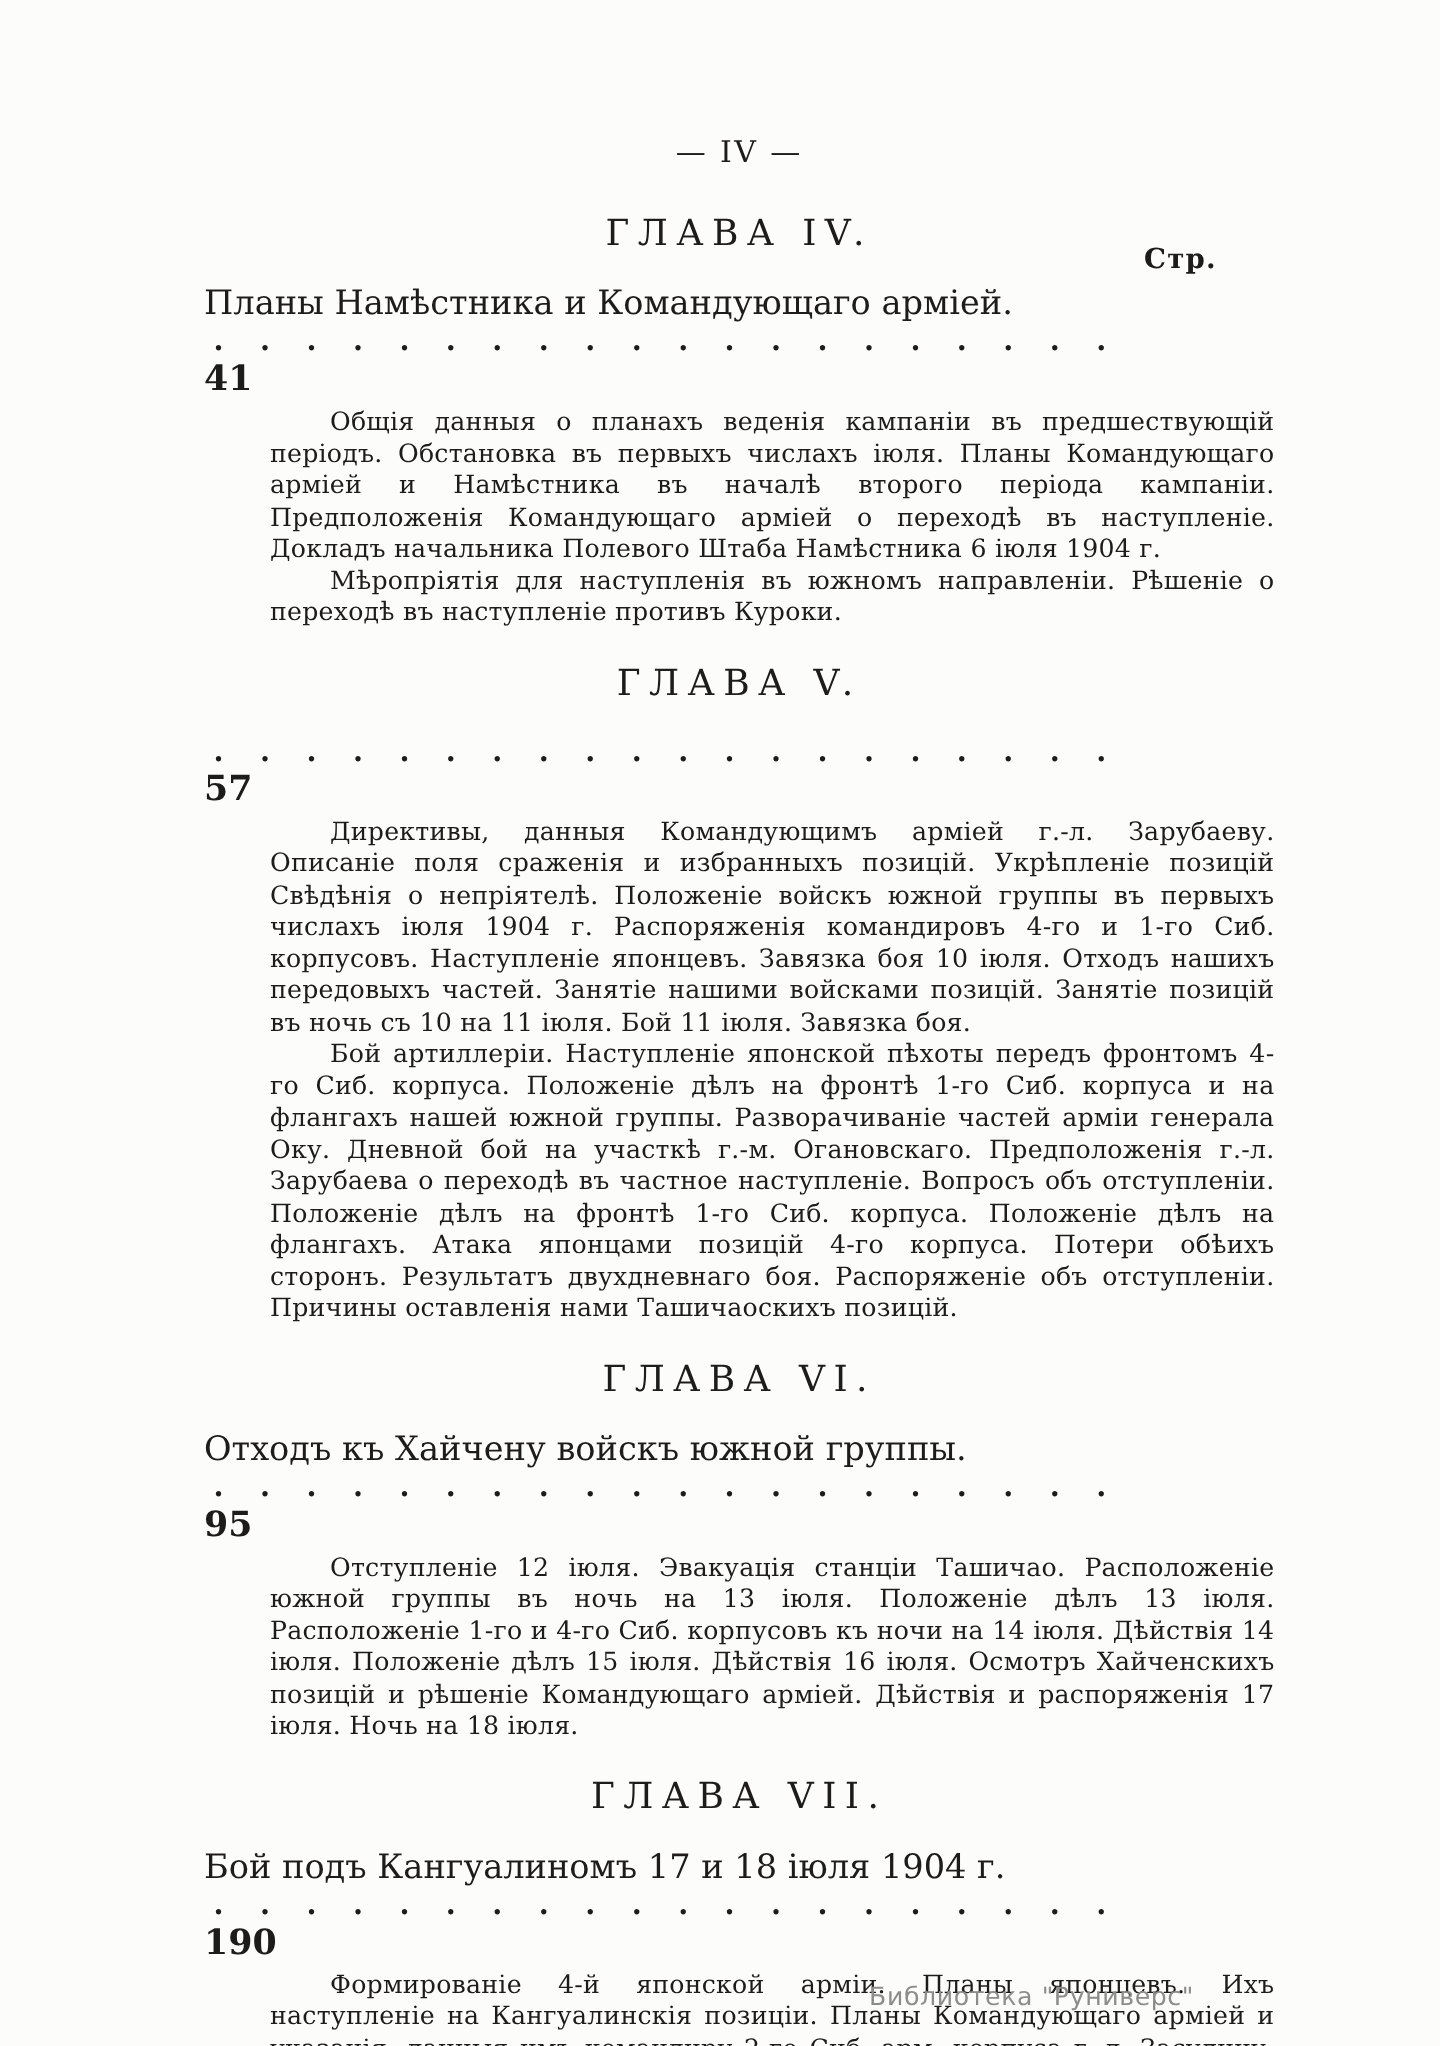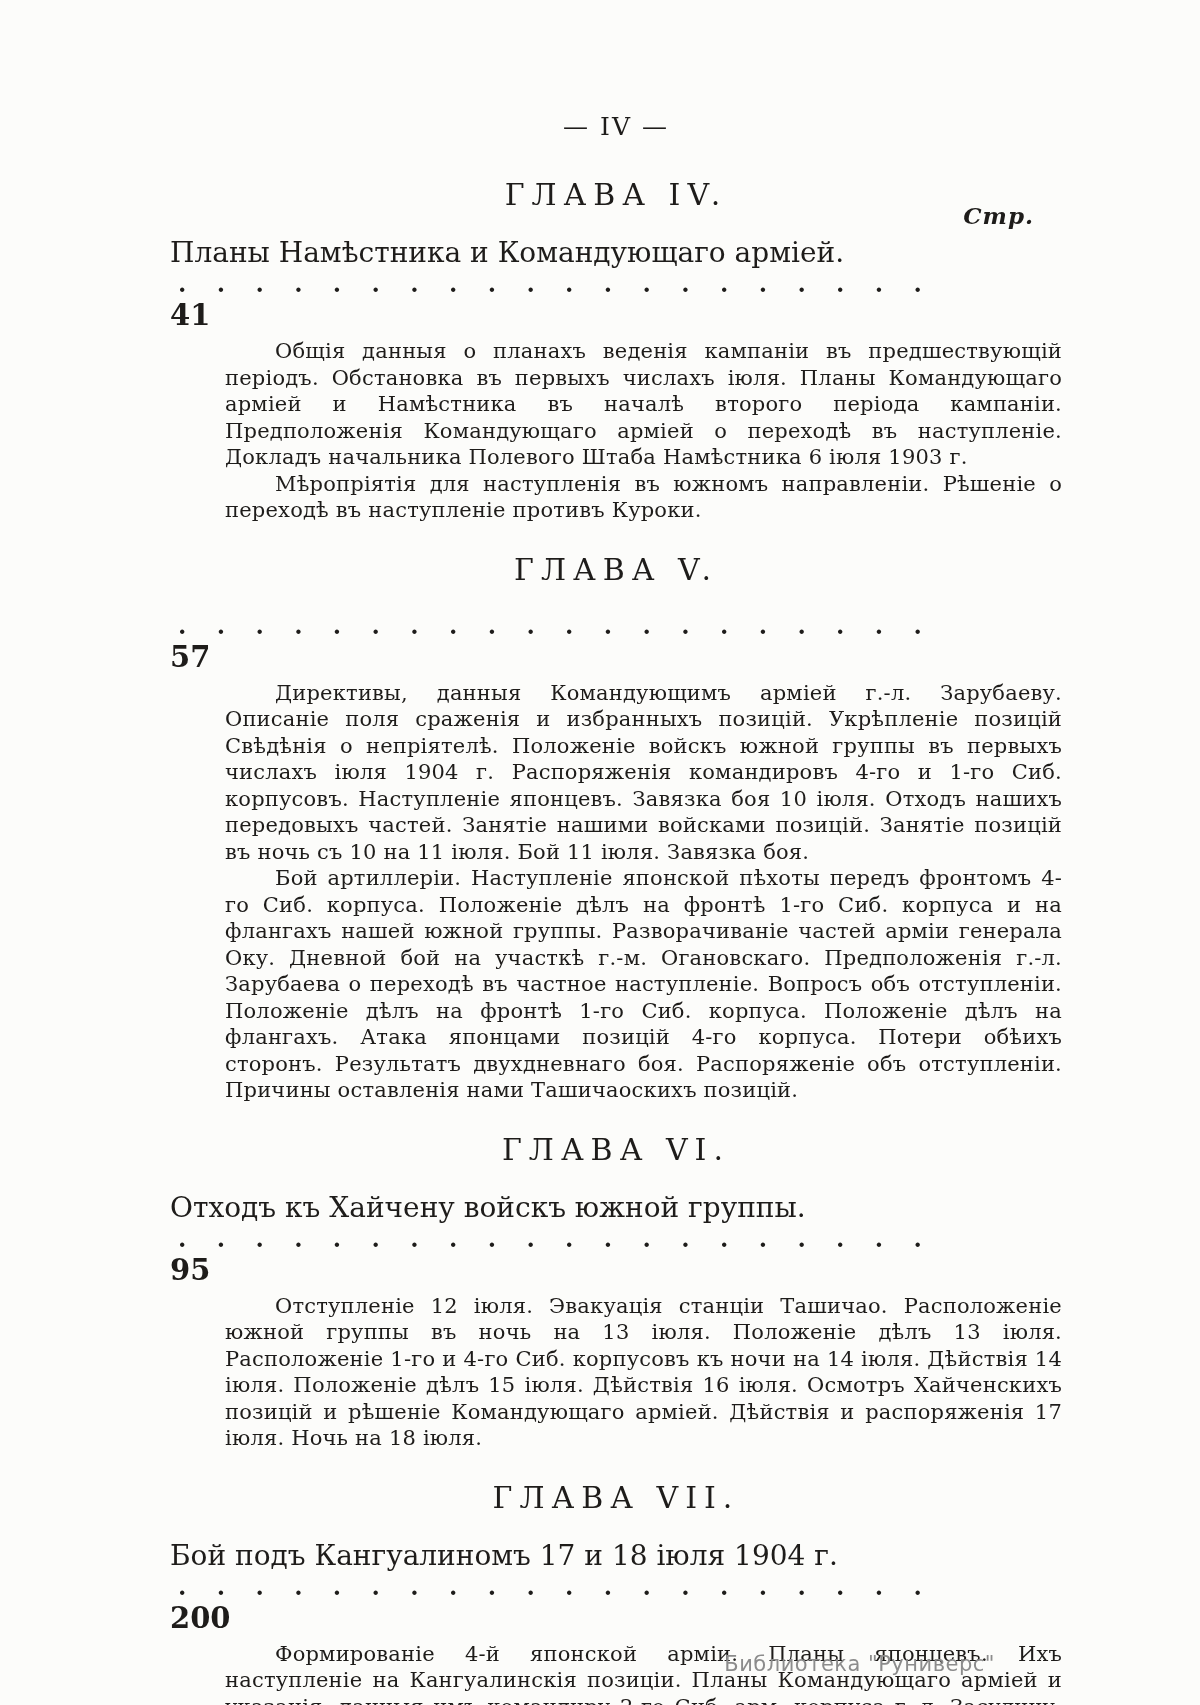--- a/index.html
+++ b/index.html
@@ -21,25 +21,24 @@
   }
   .folio {
     text-align: center;
     margin: 0 60px 36px 0;
     font-size: 25px;
     letter-spacing: 2px;
   }
   .pagecol-label {
     position: absolute;
     top: 202px;
-    right: 166px;
+    right: 186px;
     font-size: 23px;
     font-weight: bold;
     letter-spacing: 1px;
-    font-style: italic;
   }
   .chapter { margin-bottom: 28px; }
   .chapter-heading {
     text-align: center;
     margin: 0 60px 24px 0;
     font-size: 30px;
     font-weight: normal;
     letter-spacing: 7px;
   }
   .entry {
@@ -94,21 +93,21 @@
 
   <div class="pagecol-label">Стр.</div>
 
   <section class="chapter">
     <h2 class="chapter-heading">ГЛАВА IV.</h2>
     <div class="entry">
       <span class="entry-title">Планы Намѣстника и Командующаго арміей.</span>
       <span class="leader">. . . . . . . . . . . . . . . . . . . .</span>
       <span class="entry-page">41</span>
     </div>
-    <p class="annot">Общія данныя о планахъ веденія кампаніи въ предшествующій періодъ. Обстановка въ первыхъ числахъ іюля. Планы Командующаго арміей и Намѣстника въ началѣ второго періода кампаніи. Предположенія Командующаго арміей о переходѣ въ наступленіе. Докладъ начальника Полевого Штаба Намѣстника 6 іюля 1903 г.</p>
+    <p class="annot">Общія данныя о планахъ веденія кампаніи въ предшествующій періодъ. Обстановка въ первыхъ числахъ іюля. Планы Командующаго арміей и Намѣстника въ началѣ второго періода кампаніи. Предположенія Командующаго арміей о переходѣ въ наступленіе. Докладъ начальника Полевого Штаба Намѣстника 6 іюля 1904 г.</p>
     <p class="annot">Мѣропріятія для наступленія въ южномъ направленіи. Рѣшеніе о переходѣ въ наступленіе противъ Куроки.</p>
   </section>
 
   <section class="chapter">
     <h2 class="chapter-heading">ГЛАВА V.</h2>
     <div class="entry">
       <span class="leader">. . . . . . . . . . . . . . . . . . . .</span>
       <span class="entry-page">57</span>
     </div>
     <p class="annot">Директивы, данныя Командующимъ арміей г.-л. Зарубаеву. Описаніе поля сраженія и избранныхъ позицій. Укрѣпленіе позицій Свѣдѣнія о непріятелѣ. Положеніе войскъ южной группы въ первыхъ числахъ іюля 1904 г. Распоряженія командировъ 4-го и 1-го Сиб. корпусовъ. Наступленіе японцевъ. Завязка боя 10 іюля. Отходъ нашихъ передовыхъ частей. Занятіе нашими войсками позицій. Занятіе позицій въ ночь съ 10 на 11 іюля. Бой 11 іюля. Завязка боя.</p>
@@ -123,20 +122,20 @@
       <span class="entry-page">95</span>
     </div>
     <p class="annot">Отступленіе 12 іюля. Эвакуація станціи Ташичао. Расположеніе южной группы въ ночь на 13 іюля. Положеніе дѣлъ 13 іюля. Расположеніе 1-го и 4-го Сиб. корпусовъ къ ночи на 14 іюля. Дѣйствія 14 іюля. Положеніе дѣлъ 15 іюля. Дѣйствія 16 іюля. Осмотръ Хайченскихъ позицій и рѣшеніе Командующаго арміей. Дѣйствія и распоряженія 17 іюля. Ночь на 18 іюля.</p>
   </section>
 
   <section class="chapter">
     <h2 class="chapter-heading">ГЛАВА VII.</h2>
     <div class="entry">
       <span class="entry-title">Бой подъ Кангуалиномъ 17 и 18 іюля 1904 г.</span>
       <span class="leader">. . . . . . . . . . . . . . . . . . . .</span>
-      <span class="entry-page">200</span>
+      <span class="entry-page">190</span>
     </div>
     <p class="annot">Формированіе 4-й японской арміи. Планы японцевъ. Ихъ наступленіе на Кангуалинскія позиціи. Планы Командующаго арміей и указанія, данныя имъ командиру 2-го Сиб. арм. корпуса г.-л. Засуличу. Описаніе поля сраженія. Избранныя позиціи. Укрѣпленія позиціи. Свѣдѣнія о непріятелѣ. Расположеніе частей 2-го Сиб. корпуса въ началѣ іюля и распоряженія командира корпуса. Расположеніе частей 2-го Сиб. корпуса 15 іюля. Завязка боя 17 іюля. Дѣла въ передовыхъ частяхъ. Расположеніе нашихъ войскъ на Кангуалинскихъ позиціяхъ въ ночь съ 17 на 18 іюля. Обезпеченіе праваго фланга. Расположеніе отрядовъ г.-м. Мищенко и полк. Павлова. Сосредоточеніе японцевъ наканунѣ боя. Бой 18 іюля. Завязка боя</p>
   </section>
 
   <div class="watermark">Библиотека "Руниверс"</div>
 
 </div>
 
 </body></html>

